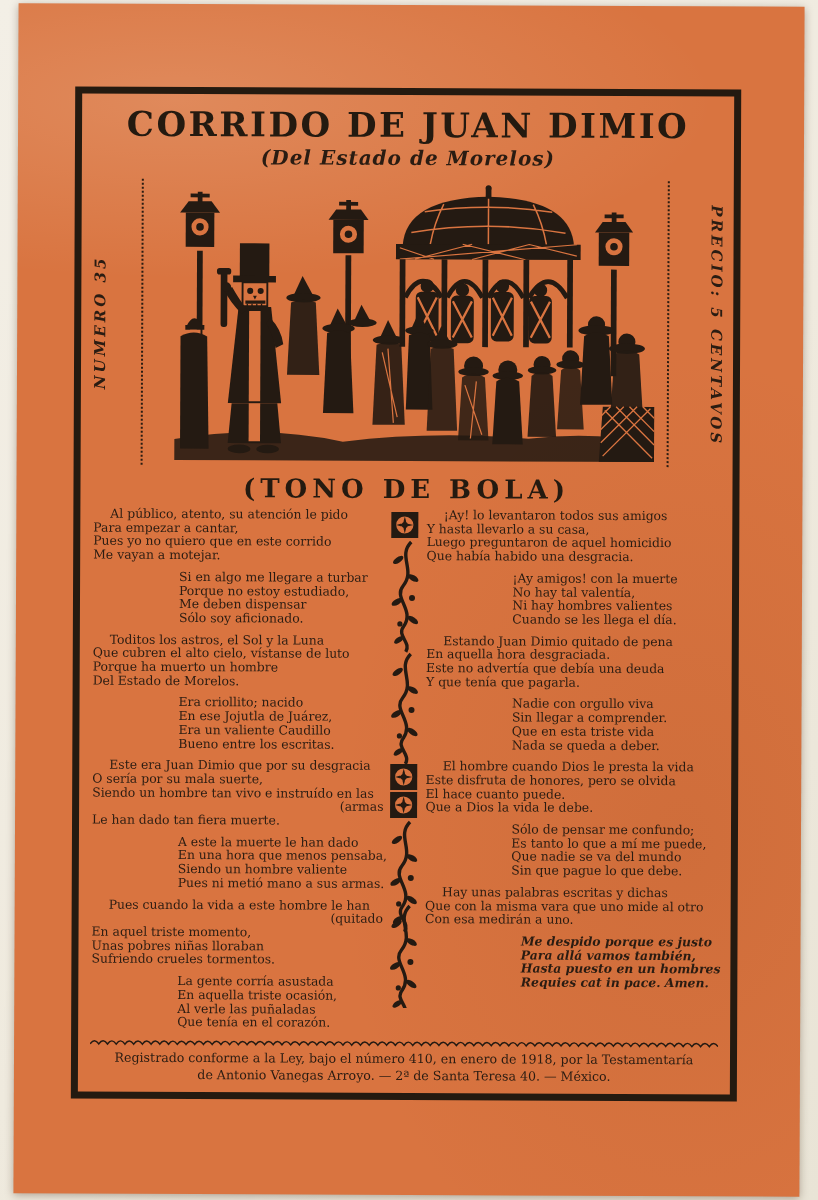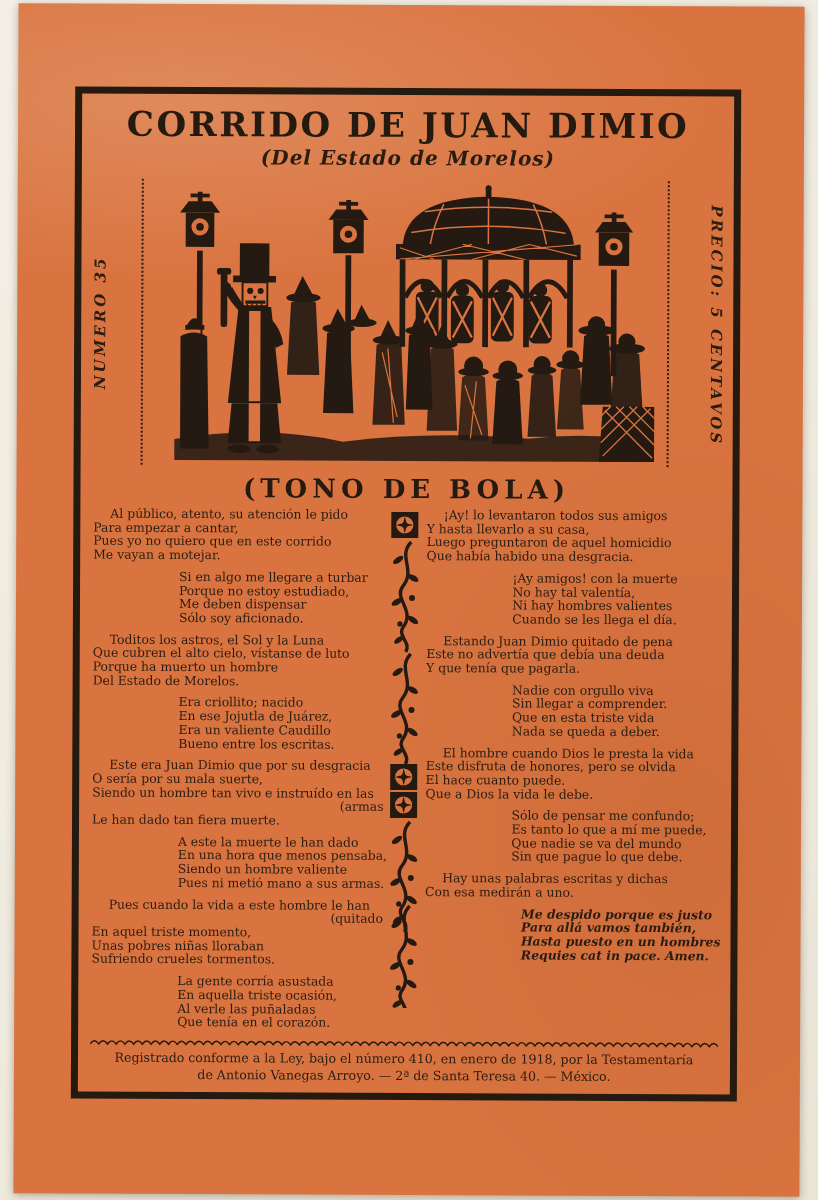--- a/index.html
+++ b/index.html
@@ -321,20 +321,21 @@
             <div class="line">Que había habido una desgracia.</div>
           </div>
           <div class="stanza ind">
             <div class="line">¡Ay amigos! con la muerte</div>
             <div class="line">No hay tal valentía,</div>
             <div class="line">Ni hay hombres valientes</div>
             <div class="line">Cuando se les llega el día.</div>
           </div>
           <div class="stanza flush">
             <div class="line">Estando Juan Dimio quitado de pena</div>
+            <div class="line">En aquella hora desgraciada.</div>
             <div class="line">Este no advertía que debía una deuda</div>
             <div class="line">Y que tenía que pagarla.</div>
           </div>
           <div class="stanza ind">
             <div class="line">Nadie con orgullo viva</div>
             <div class="line">Sin llegar a comprender.</div>
             <div class="line">Que en esta triste vida</div>
             <div class="line">Nada se queda a deber.</div>
           </div>
           <div class="stanza flush">
@@ -344,20 +345,21 @@
             <div class="line">Que a Dios la vida le debe.</div>
           </div>
           <div class="stanza ind">
             <div class="line">Sólo de pensar me confundo;</div>
             <div class="line">Es tanto lo que a mí me puede,</div>
             <div class="line">Que nadie se va del mundo</div>
             <div class="line">Sin que pague lo que debe.</div>
           </div>
           <div class="stanza flush">
             <div class="line">Hay unas palabras escritas y dichas</div>
+            <div class="line">Que con la misma vara que uno mide al otro</div>
             <div class="line">Con esa medirán a uno.</div>
           </div>
           <div class="stanza ind2">
             <div class="line">Me despido porque es justo</div>
             <div class="line">Para allá vamos también,</div>
             <div class="line">Hasta puesto en un hombres</div>
             <div class="line">Requies cat in pace.      Amen.</div>
           </div>
         </div>
     </div>

